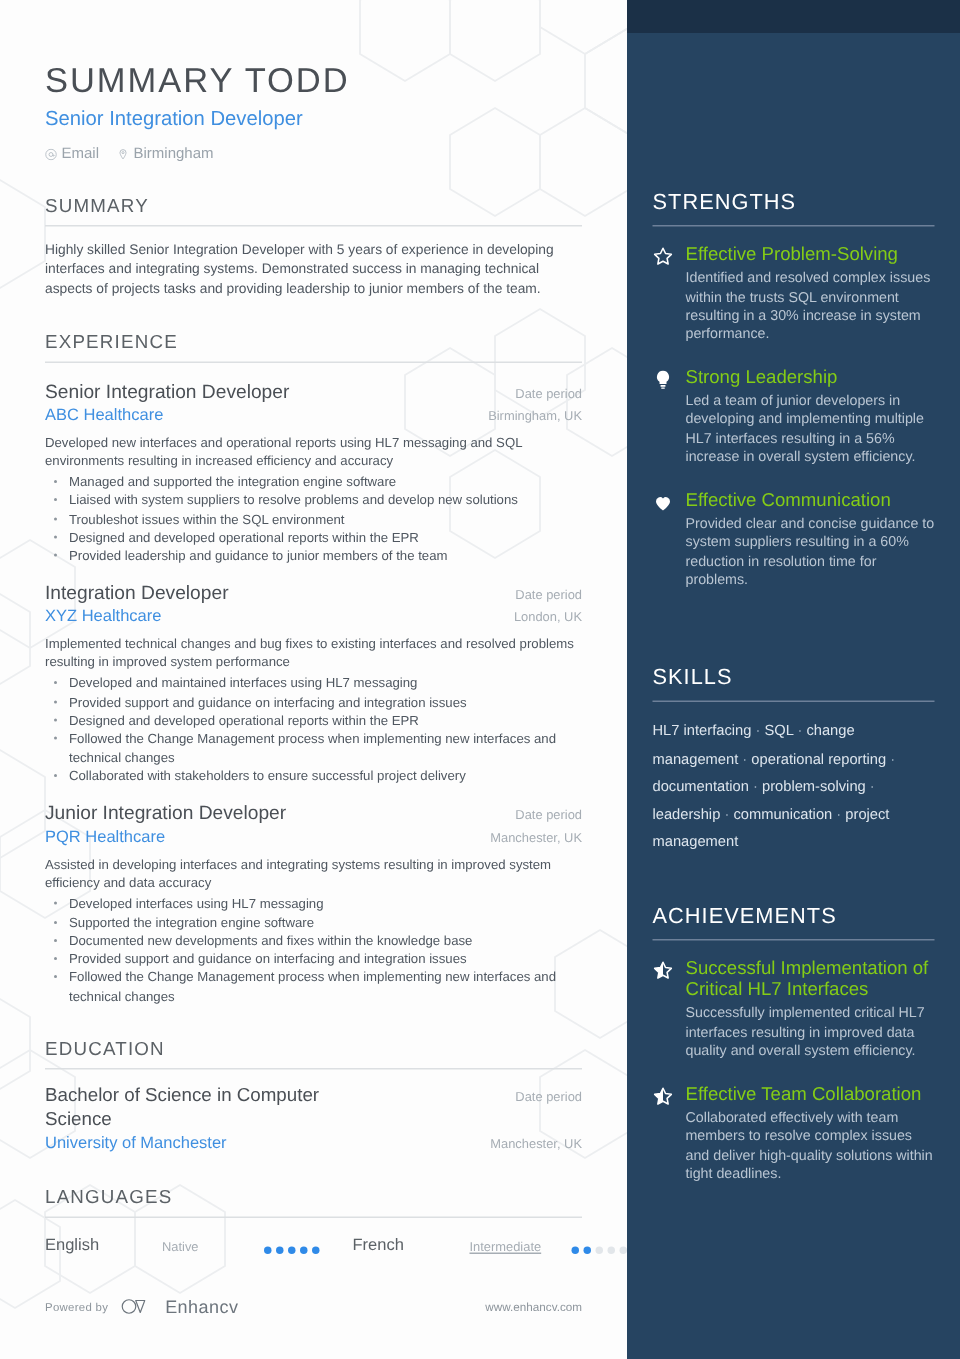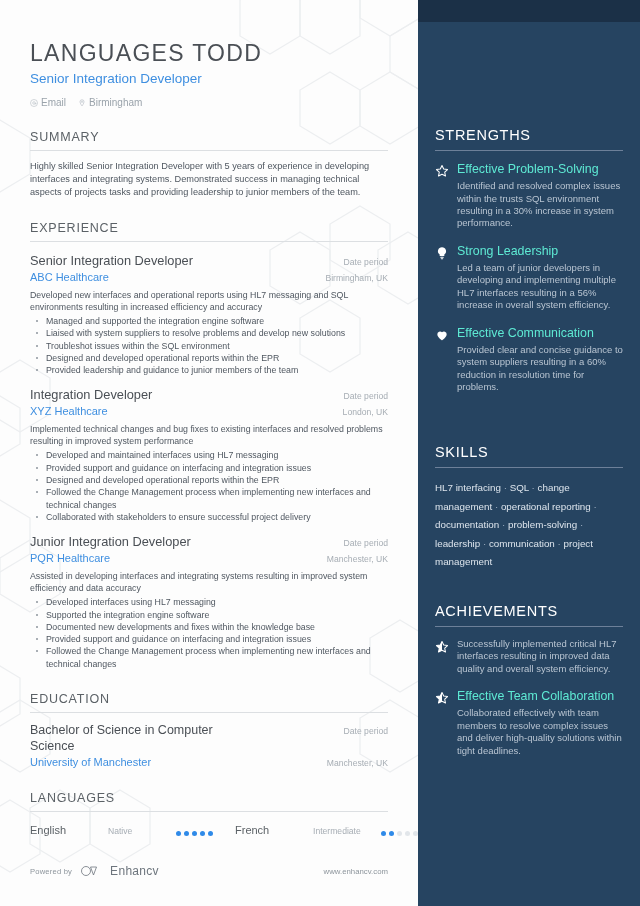--- a/index.html
+++ b/index.html
@@ -34,21 +34,21 @@
 
   .sec-strengths { position:absolute; top:127px; left:0; right:0; }
   .sec-skills    { position:absolute; top:444px; left:0; right:0; }
   .sec-achieve   { position:absolute; top:603px; left:0; right:0; }
 
   .item { display:flex; gap:8px; margin-bottom:14px; }
   .item-ico { flex:0 0 14px; width:14px; padding-top:2px; }
   .item-ico svg { display:block; width:14px; height:14px; }
   .item-body { flex:1 1 auto; min-width:0; }
   .item-title {
-    color:#5eead4; font-size:12.4px; line-height:14.2px; font-weight:400;
+    color:#84cc16; font-size:12.4px; line-height:14.2px; font-weight:400;
     margin-bottom:4px;
   }
   .item-desc {
     color:#b9c5d2; font-size:9.5px; line-height:12.4px;
   }
 
   .skills-list { color:#dde5ed; font-size:9.8px; line-height:18.5px; }
   .skill-sep { color:#9fb0c2; }
 
   
@@ -132,21 +132,21 @@
       <polygon points="60,790 90,808 90,844 60,862 30,844 30,808"></polygon>
       <polygon points="120,790 150,808 150,844 120,862 90,844 90,808"></polygon>
       <polygon points="10,800 40,818 40,854 10,872 -20,854 -20,818"></polygon>
       <polygon points="400,620 430,638 430,674 400,692 370,674 370,638"></polygon>
       <polygon points="390,700 420,718 420,754 390,772 360,754 360,718"></polygon>
     </g>
   </svg>
 
   <div class="main">
 
-    <div class="name">LANGUAGES TODD</div>
+    <div class="name">SUMMARY TODD</div>
     <div class="role">Senior Integration Developer</div>
 
     <div class="contacts">
       <div class="contact">
         <span>
           <svg viewBox="0 0 16 16">
               <circle cx="8" cy="8" r="7" fill="none" stroke="#b6bdc4" stroke-width="1.2"></circle>
               <circle cx="8" cy="8" r="2.6" fill="none" stroke="#b6bdc4" stroke-width="1.2"></circle>
               <path d="M10.6 8 v2 a2 2 0 0 0 2.2 -1.4" fill="none" stroke="#b6bdc4" stroke-width="1.2"></path>
             </svg>
@@ -258,21 +258,21 @@
             <span class="dots">
               <span class="dot on"></span>
               <span class="dot on"></span>
               <span class="dot on"></span>
               <span class="dot on"></span>
               <span class="dot on"></span>
             </span>
           </div>
           <div class="lang" style="margin-right: 0px;">
             <span class="lang-name" style="width: 78px; display: inline-block;">French</span>
-            <span class="lang-level" style="display: inline-block; width: 68px;">Intermediate</span>
+            <span class="lang-level" style="display: inline-block; width: 68px; text-decoration: underline;">Intermediate</span>
             <span class="dots">
               <span class="dot on"></span>
               <span class="dot on"></span>
               <span class="dot"></span>
               <span class="dot"></span>
               <span class="dot"></span>
             </span>
           </div>
         </div>
     </div>
@@ -353,20 +353,21 @@
         <div class="side-rule"></div>
         <div id="achievements-list">
             <div class="item">
               <div class="item-ico">
                 <svg viewBox="0 0 24 24">
                   <path d="M12 2.6l2.9 6 6.6.9-4.8 4.6 1.2 6.5-5.9-3.1-5.9 3.1 1.2-6.5L2.5 9.5l6.6-.9z" fill="none" stroke="#ffffff" stroke-width="1.8" stroke-linejoin="round"></path>
                   <path d="M12 2.6l-2.9 6-6.6.9 4.8 4.6-1.2 6.5 5.9-3.1z" fill="#ffffff"></path>
                 </svg>
               </div>
               <div class="item-body">
+                <div class="item-title">Successful Implementation of Critical HL7 Interfaces</div>
                 <div class="item-desc">Successfully implemented critical HL7 interfaces resulting in improved data quality and overall system efficiency.</div>
               </div>
             </div>
             <div class="item">
               <div class="item-ico">
                 <svg viewBox="0 0 24 24">
                   <path d="M12 2.6l2.9 6 6.6.9-4.8 4.6 1.2 6.5-5.9-3.1-5.9 3.1 1.2-6.5L2.5 9.5l6.6-.9z" fill="none" stroke="#ffffff" stroke-width="1.8" stroke-linejoin="round"></path>
                   <path d="M12 2.6l-2.9 6-6.6.9 4.8 4.6-1.2 6.5 5.9-3.1z" fill="#ffffff"></path>
                 </svg>
               </div>

